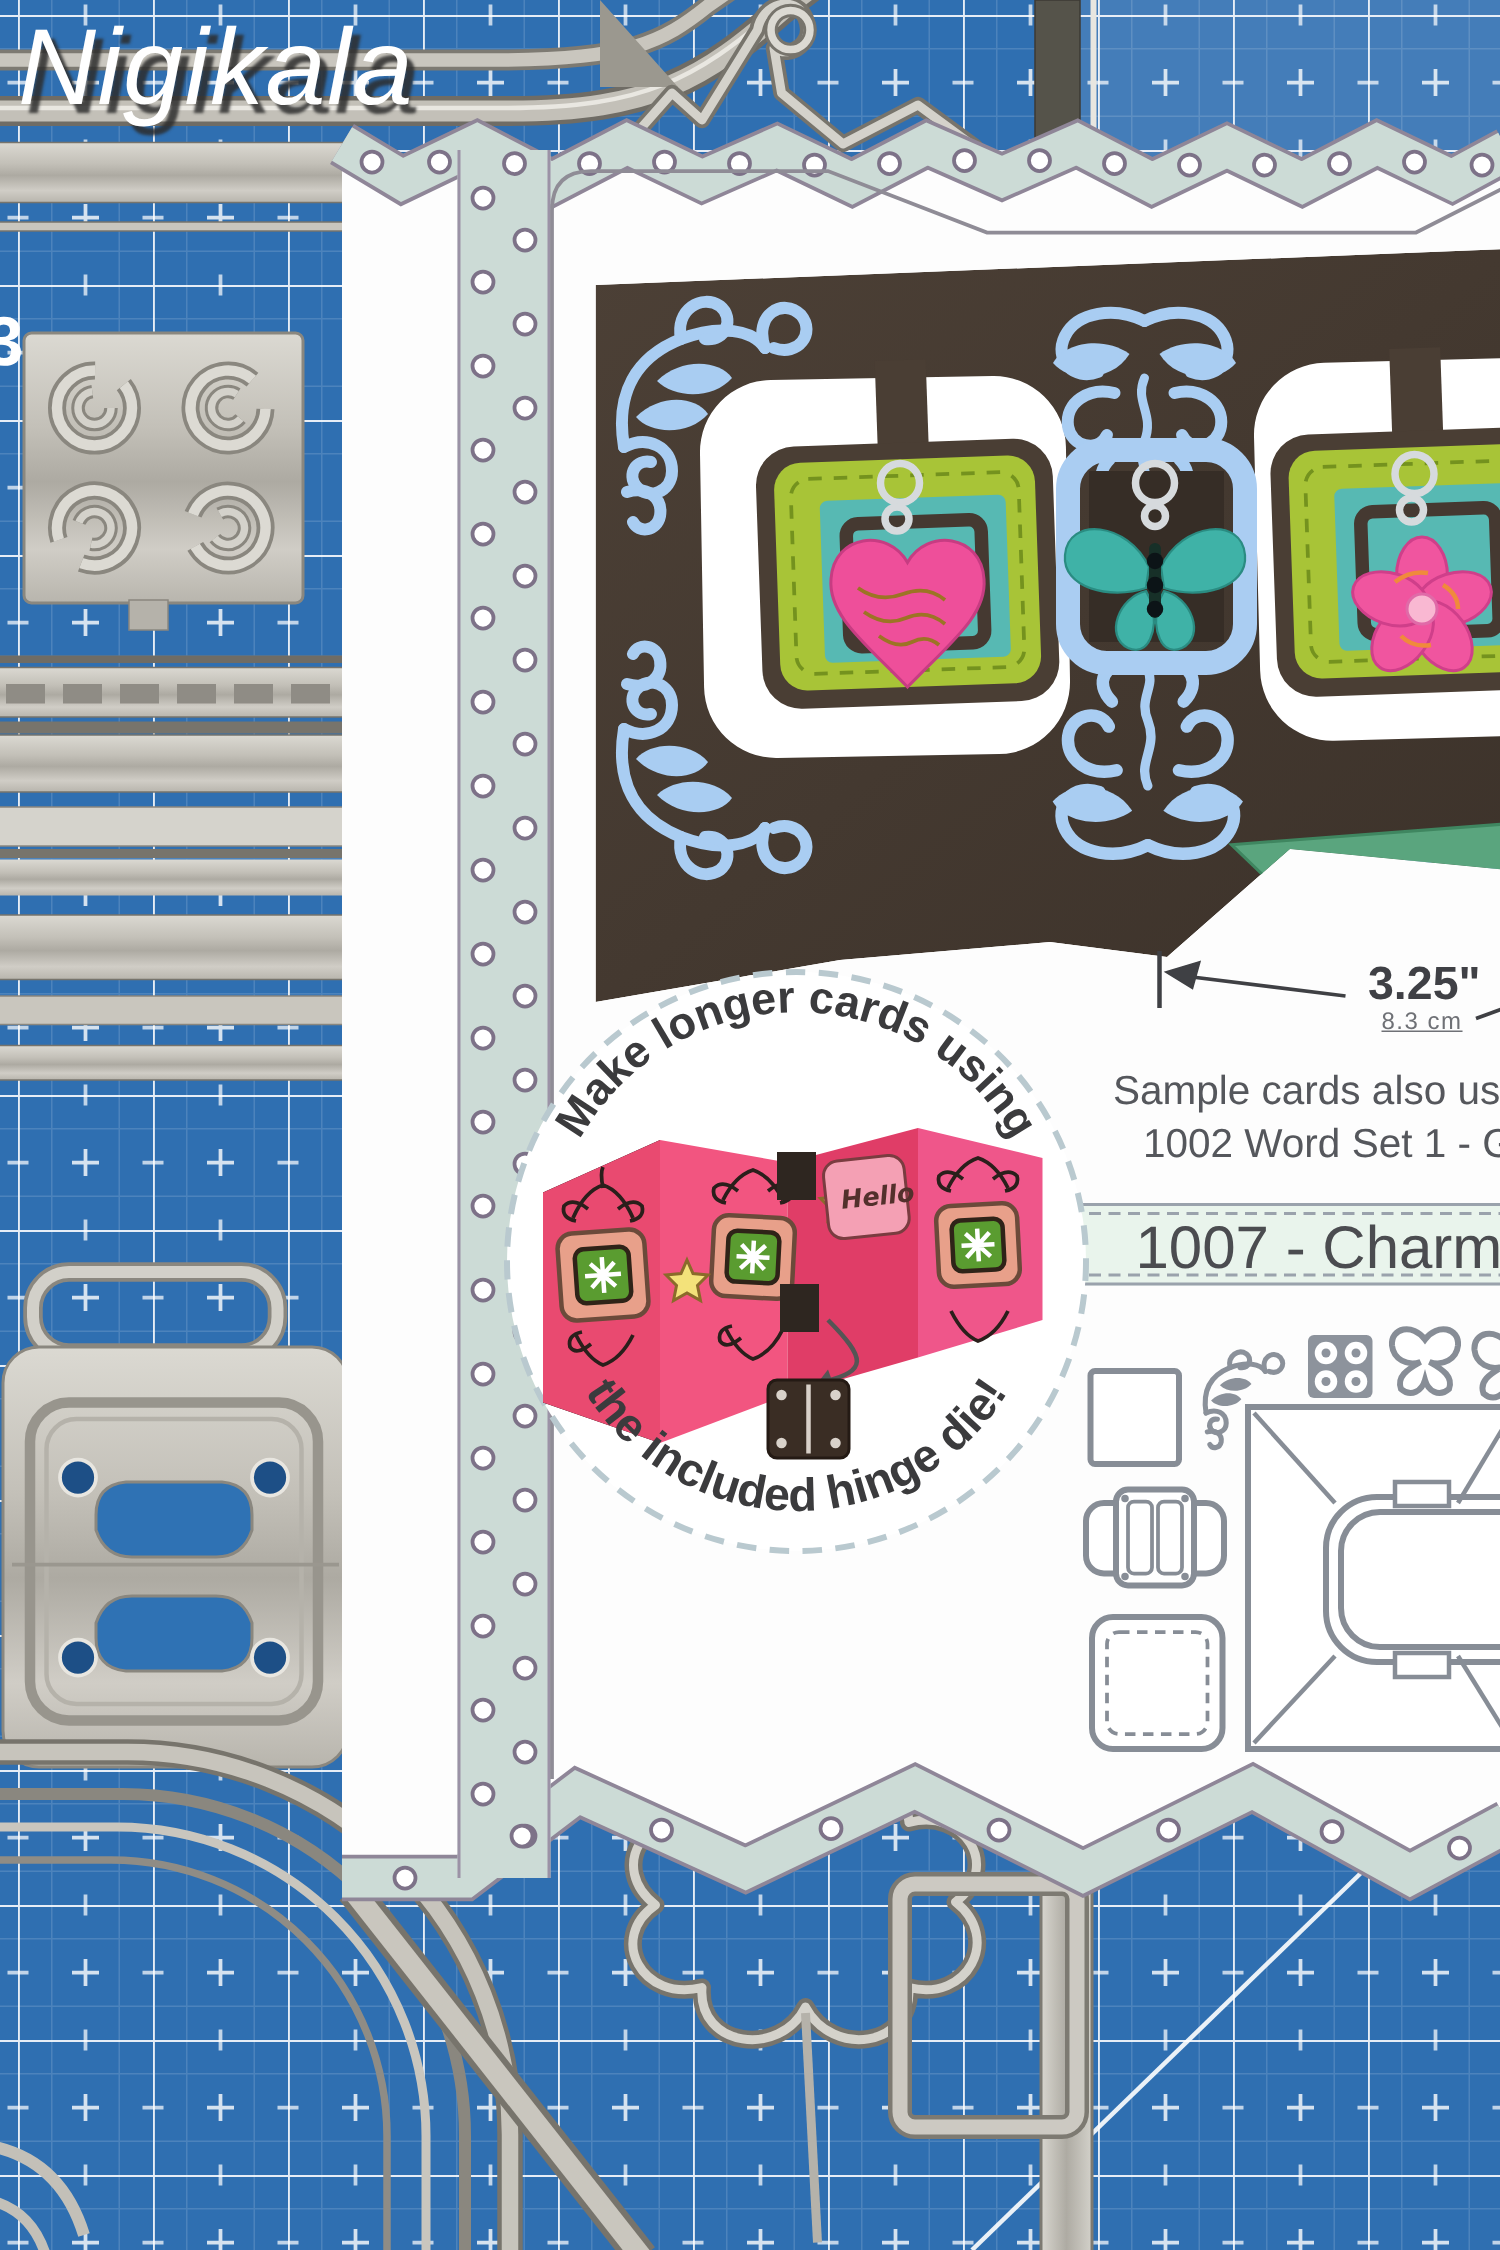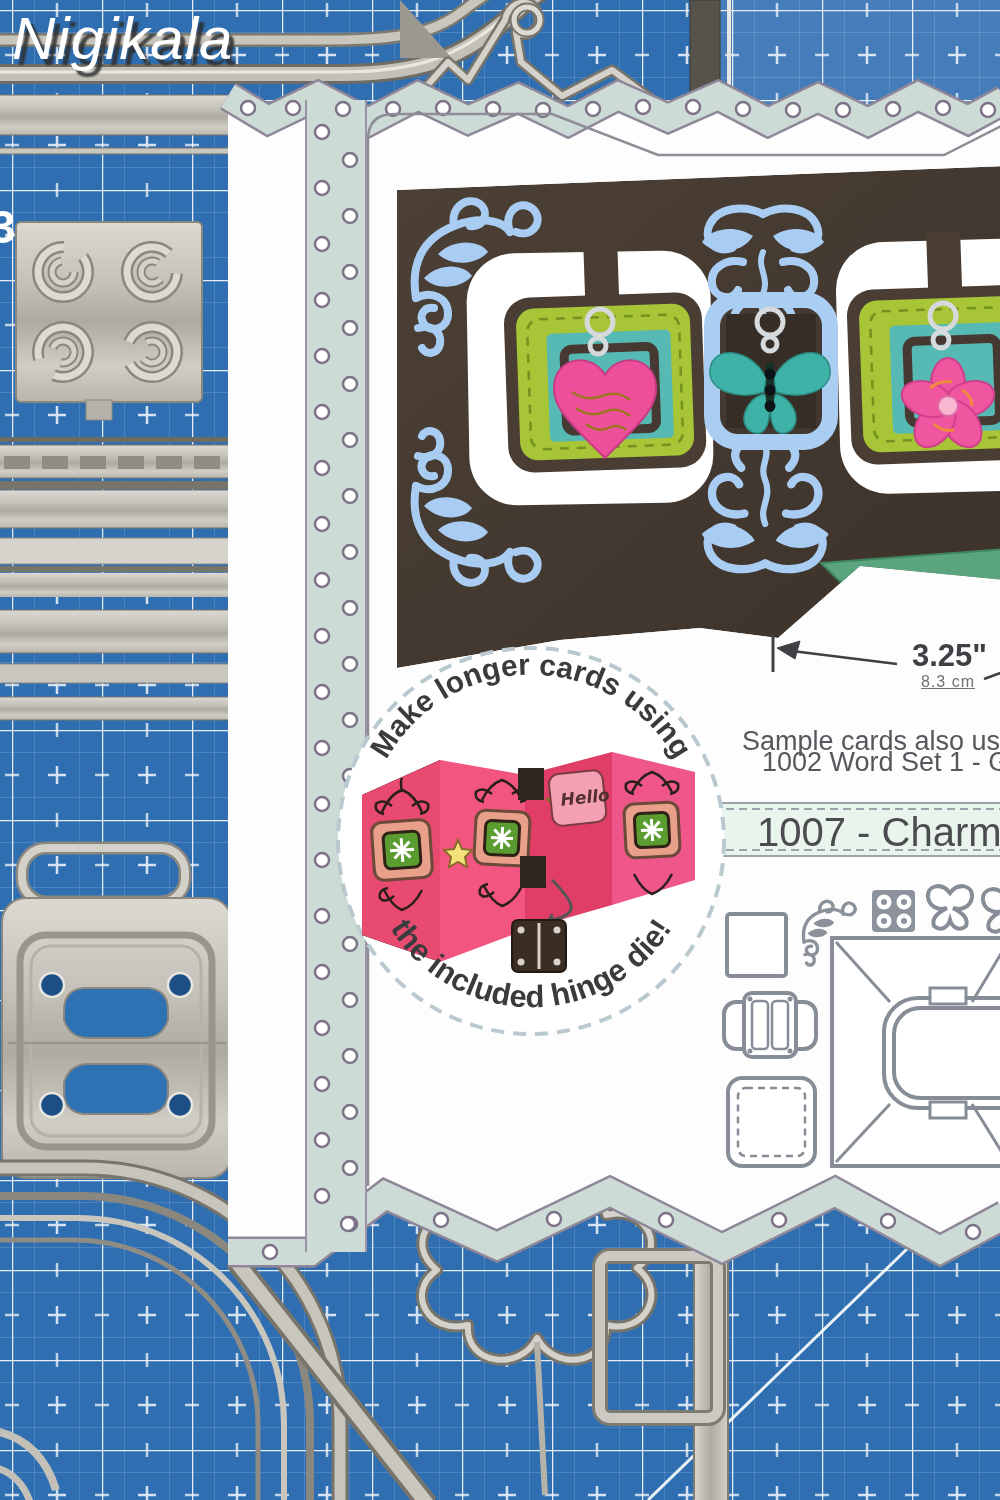--- a/index.html
+++ b/index.html
@@ -1,24 +1,24 @@
 <!DOCTYPE html>
 <html><head>
 <meta charset="utf-8">
 <style>
   html,body{margin:0;padding:0;}
   body{width:1000px;height:1500px;position:relative;overflow:hidden;
        font-family:"Liberation Sans",sans-serif;background:#2f6fb1;}
   #scene{position:absolute;left:0;top:0;}
   .txt{position:absolute;white-space:nowrap;color:#55575c;}
-  .watermark{left:12px;top:4px;font-size:60px;font-style:italic;font-weight:400;
+  .watermark{left:12px;top:4px;font-size:72px;font-style:italic;font-weight:400;
       color:#ffffff;text-shadow:5px 6px 2px rgba(45,45,45,.85);letter-spacing:1px;}
   .dim-in{left:912px;top:638px;font-size:31px;font-weight:700;color:#3f4045;}
   .dim-cm{left:921px;top:673px;font-size:16px;color:#6f7176;letter-spacing:1px;text-decoration:underline;}
-  .note1{left:742px;top:712px;font-size:27px;font-weight:500;margin-top:14px;}
+  .note1{left:742px;top:712px;font-size:27px;font-weight:500;}
   .note2{left:762px;top:747px;font-size:27px;font-weight:500;}
   .prod-title{left:757px;top:810px;font-size:40px;color:#4b4c50;}
 </style>
 </head>
 <body>
 
 <svg id="scene" width="1000" height="1500" viewBox="0 0 1000 1500">
 <defs>
   <linearGradient id="met" x1="0" y1="0" x2="0" y2="1">
     <stop offset="0" stop-color="#dbd9d2"></stop>

